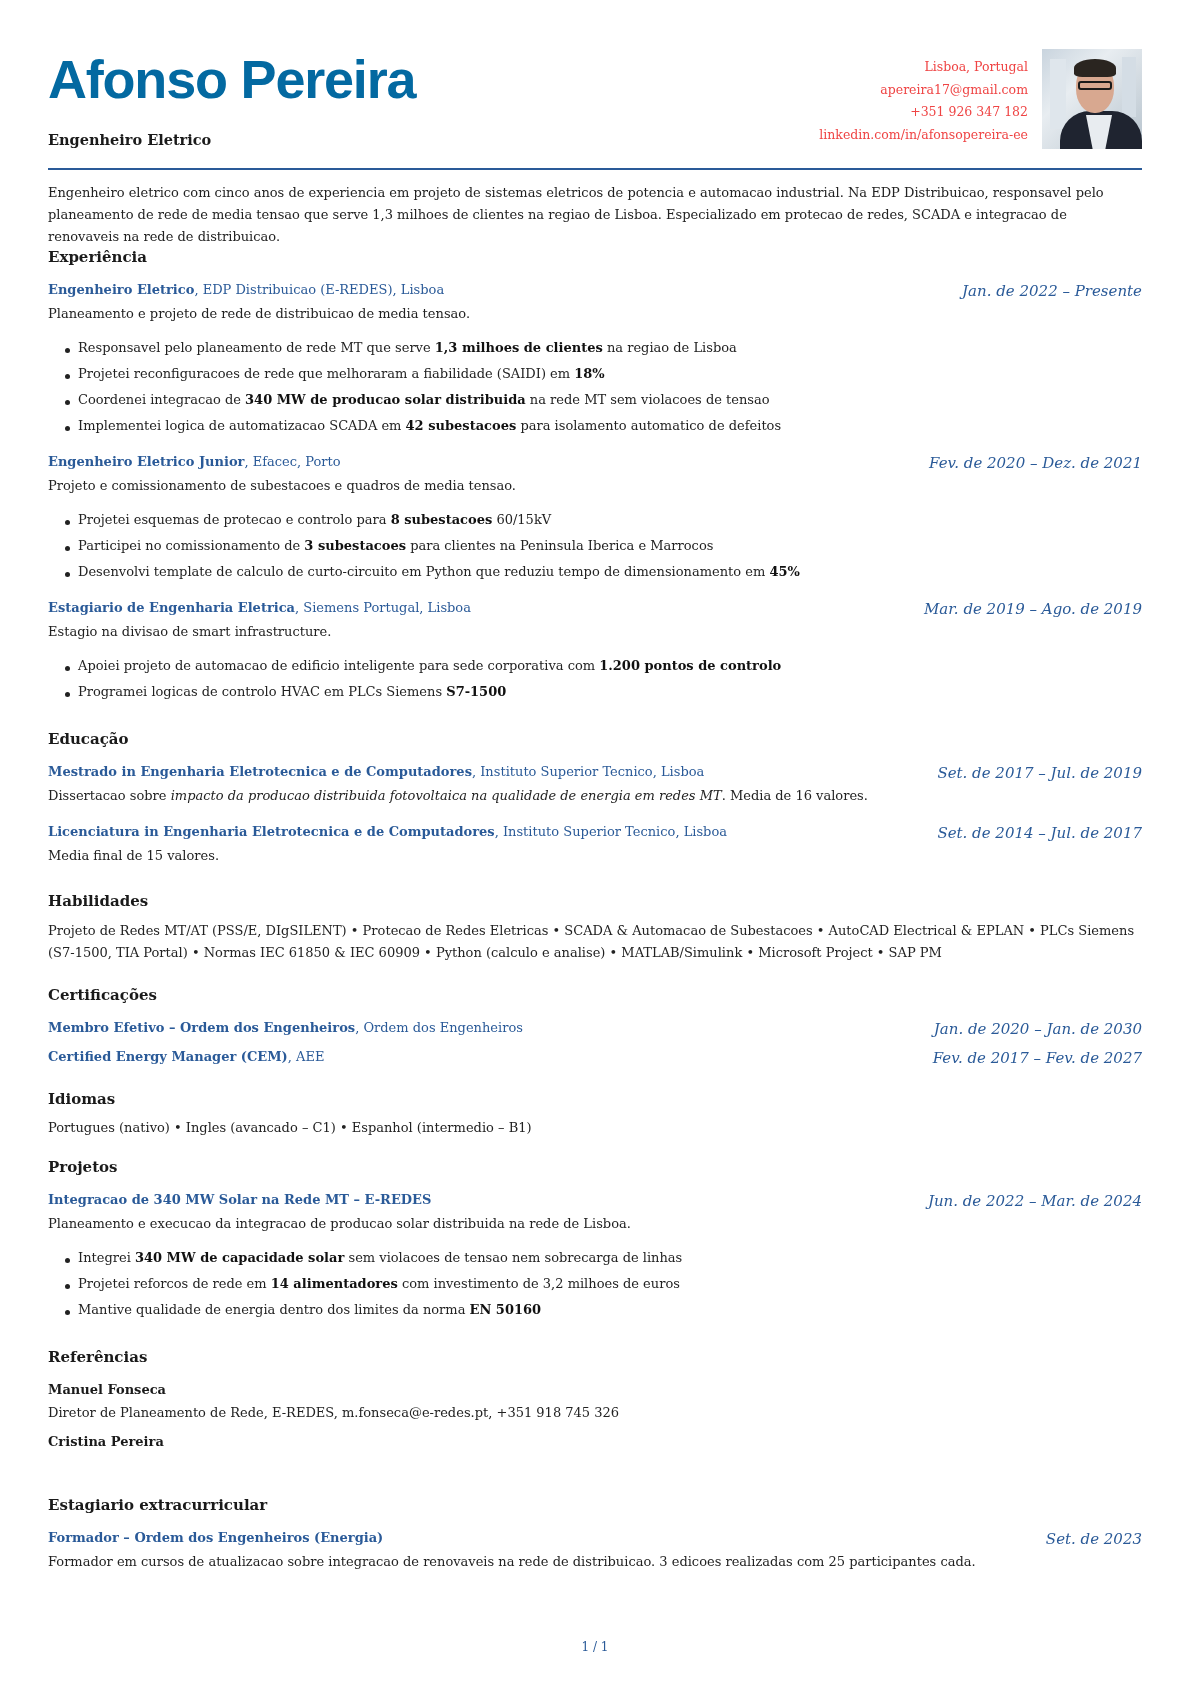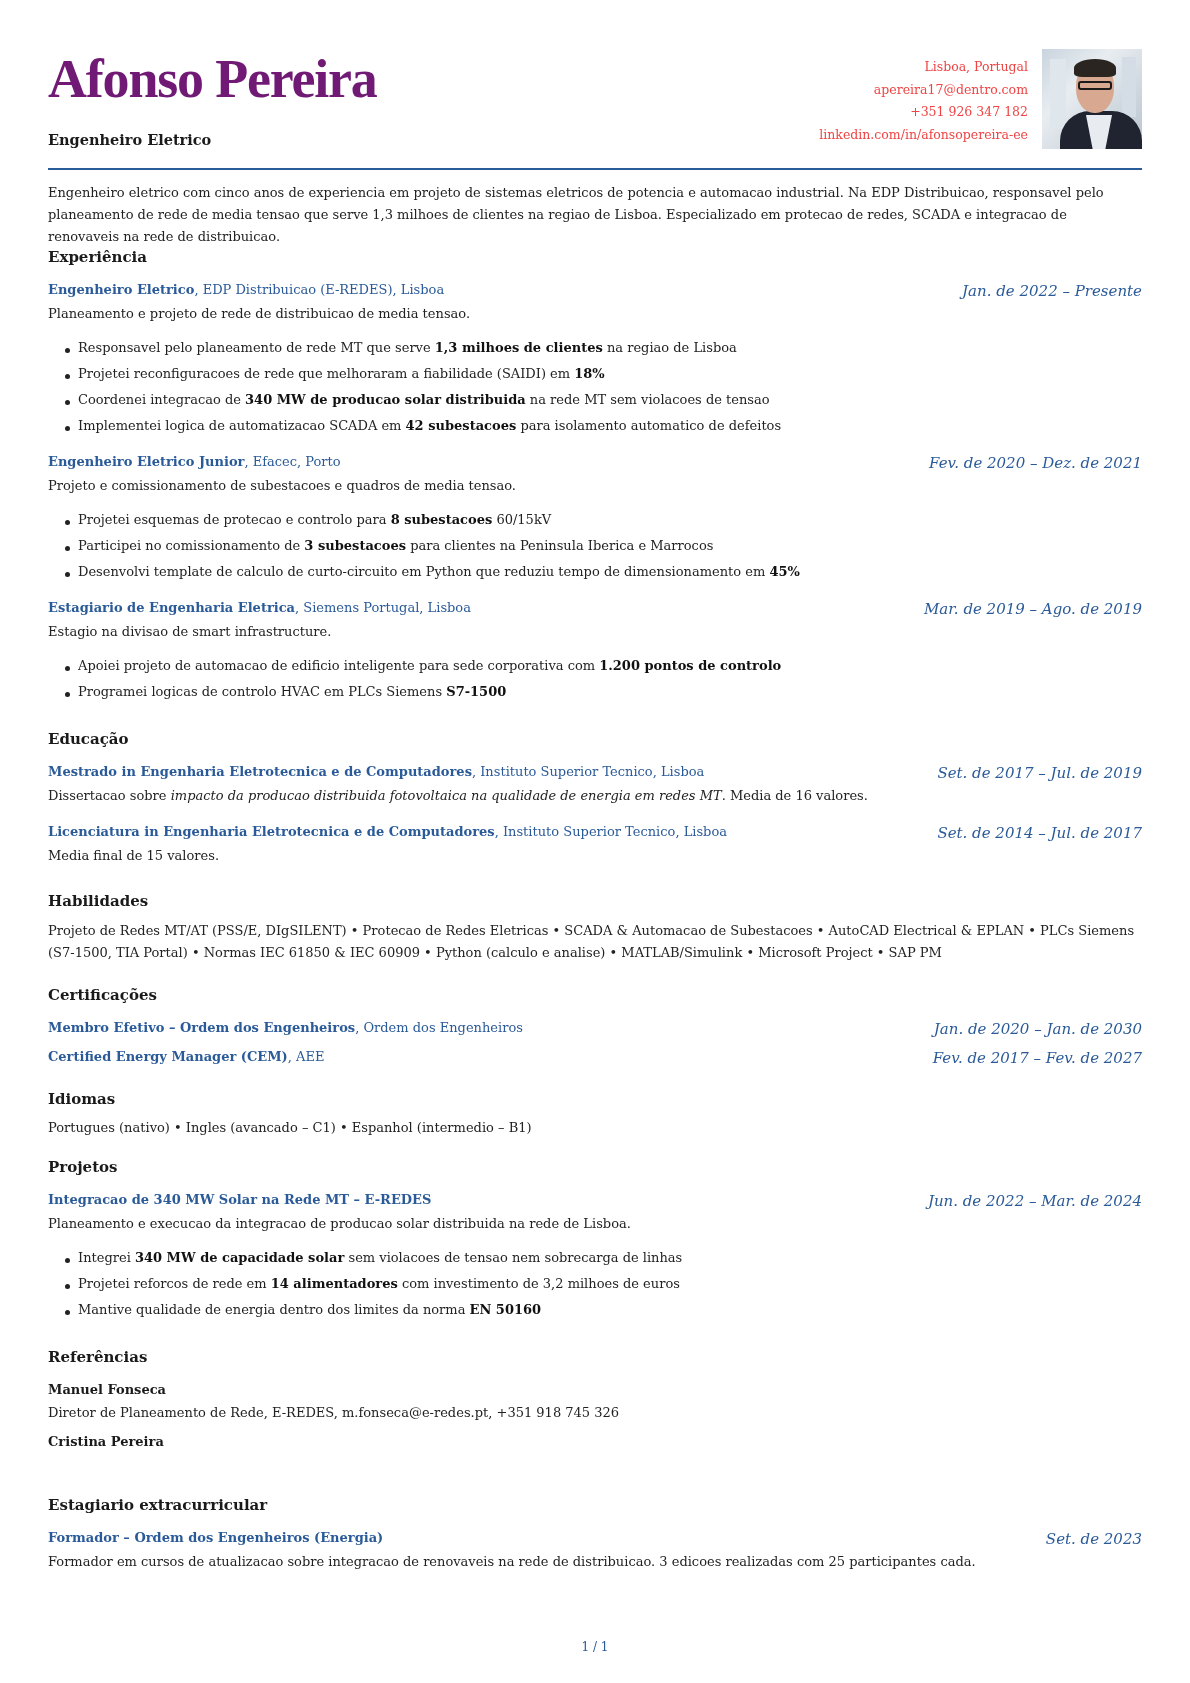--- a/index.html
+++ b/index.html
@@ -7,22 +7,22 @@
   body {
     font-family: "DejaVu Serif", "Liberation Serif", serif;
     color: #1e1e1e;
     position: relative;
   }
   .page { position: absolute; left: 48px; top: 0; width: 1094px; }
 
   .header { position: relative; height: 168px; }
   .name {
     position: absolute; left: 0; top: 52px;
-    font-family: Liberation Serif, serif; font-weight: bold;
-    font-size: 54px; letter-spacing: -1.2px; color: #701a75; line-height: 1;
+    font-family: Liberation Sans, sans-serif; font-weight: bold;
+    font-size: 54px; letter-spacing: -1.2px; color: #0369a1; line-height: 1;
   }
   .subtitle {
     position: absolute; left: 0; top: 131px;
     font-weight: bold; font-size: 14.5px; color: #1a1a1a;
   }
   .contact {
     position: absolute; right: 114px; top: 56px; text-align: right;
     font-size: 12.5px; line-height: 22.5px; color: #ef4444;
   }
   .contact div { white-space: nowrap; }
@@ -85,21 +85,21 @@
 </head>
 <body>
 
 <div class="page">
 
   <div class="header">
     <div class="name">Afonso Pereira</div>
     <div class="subtitle">Engenheiro Eletrico</div>
     <div class="contact">
       <div>Lisboa, Portugal</div>
-      <div>apereira17@dentro.com</div>
+      <div>apereira17@gmail.com</div>
       <div>+351 926 347 182</div>
       <div>linkedin.com/in/afonsopereira-ee</div>
     </div>
     <div class="photo">
       <div class="bg-win"></div>
       <div class="bg-win2"></div>
       <div class="body"></div>
       <div class="shirt"></div>
       <div class="head"></div>
       <div class="hair"></div>

